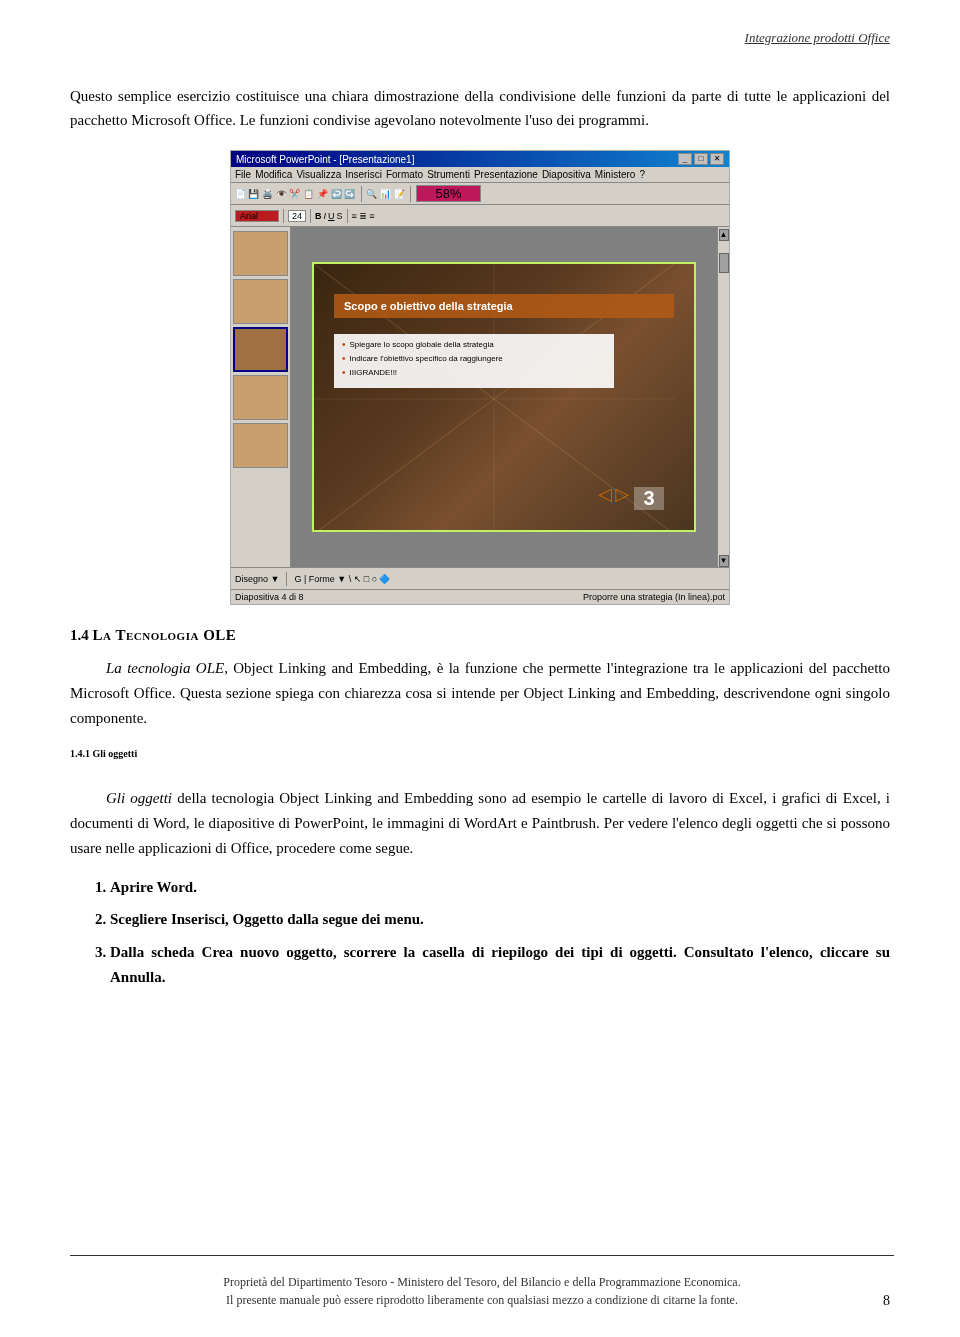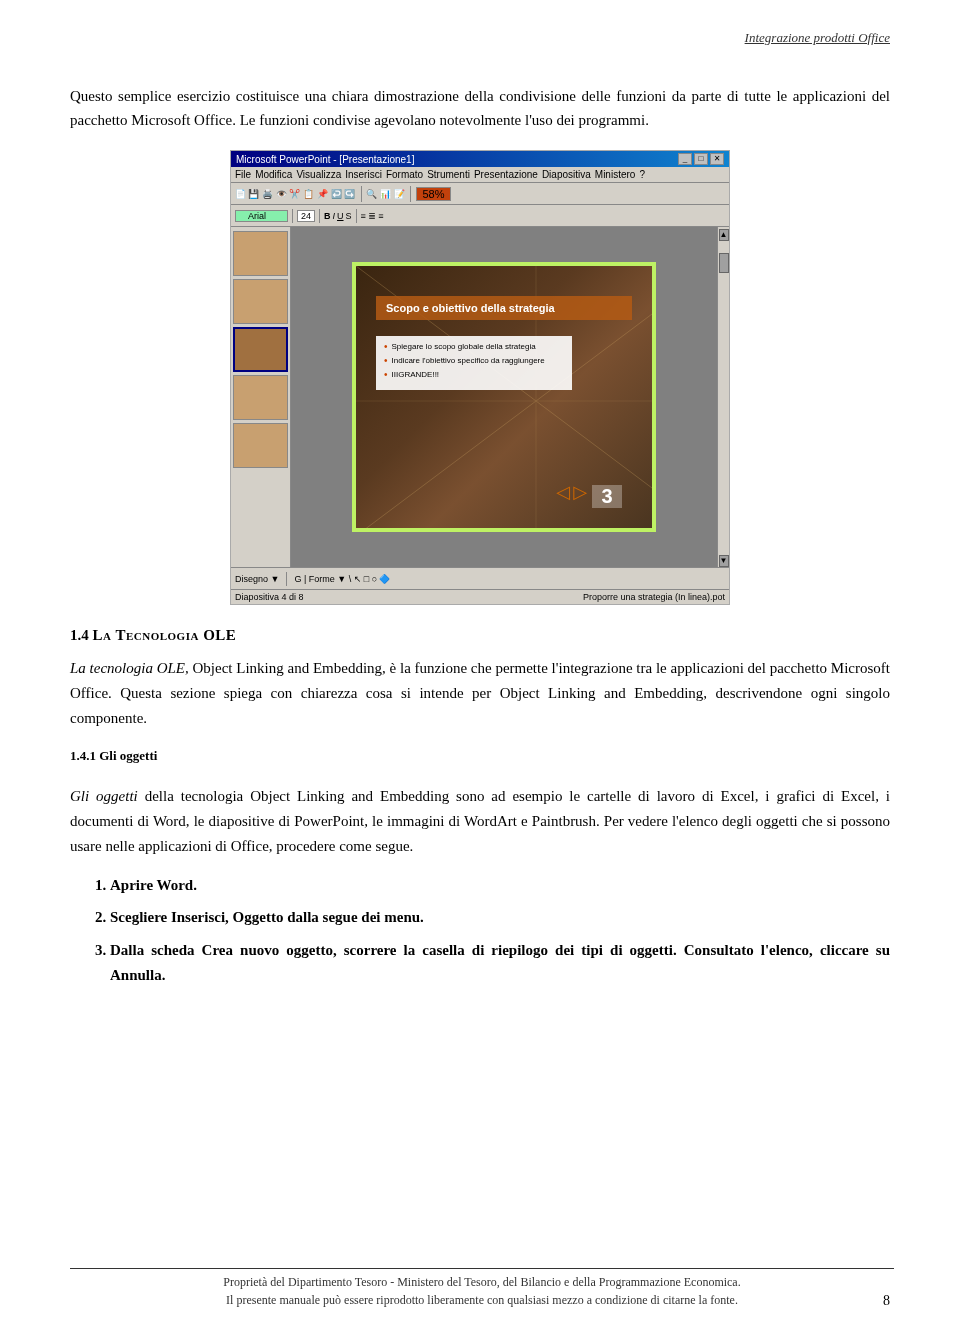--- a/index.html
+++ b/index.html
@@ -135,25 +135,25 @@
     .slide-main {
       flex: 1;
       background: #808080;
       display: flex;
       align-items: center;
       justify-content: center;
       position: relative;
     }
 
     .slide-canvas {
-      width: 304px;
+      width: 384px;
       height: 270px;
       background: #4a3520;
       position: relative;
-      border: 4px solid #bef264;
+      border: 2px solid #bef264;
       overflow: hidden;
     }
 
     
     .slide-bg {
       width: 100%;
       height: 100%;
       background: linear-gradient(135deg, #3a2510 0%, #5a3a20 40%, #7a5030 60%, #4a3520 100%);
       position: absolute;
       top: 0; left: 0;
@@ -270,35 +270,36 @@
     .section-heading .section-num {
       font-weight: bold;
     }
 
     .section-heading .heading-label {
       font-variant: small-caps;
       letter-spacing: 0.5px;
     }
 
     .subsection-heading {
-      font-size: 13px;
+      font-size: 10px;
       font-weight: bold;
-      margin-bottom: 20px;
+      margin-bottom: 27px;
       margin-top: 18px;
     }
 
     .body-text {
       font-size: 15px;
       line-height: 1.65;
       text-align: justify;
       margin-bottom: 14px;
     }
 
     .body-text em {
       font-style: italic;
+      margin-left: 36px;
     }
 
     .numbered-list {
       margin-left: 40px;
       margin-bottom: 14px;
       font-weight: bold;
     }
 
     .numbered-list li {
       font-size: 15px;
@@ -307,41 +308,41 @@
       margin-bottom: 8px;
     }
 
     
     .page-footer {
       position: absolute;
       bottom: 28px;
       left: 70px;
       right: 66px;
       border-top: 1px solid #333;
-      padding-top: 4px;
+      padding-top: 17px;
       text-align: center;
       font-size: 12px;
       color: #333;
       line-height: 1.5;
     }
 
     .page-number {
       position: absolute;
       bottom: 28px;
       right: 70px;
       font-size: 14px;
       color: #000;
     }
 
     .font-selector {
-      background: #86efac;
+      background: #b91c1c;
       border: 1px solid #888;
       font-size: 9px;
-      padding: 0 12px;
-      width: 53px;
+      padding: 0 4px;
+      width: 44px;
     }
   </style>
 </head>
 <body>
 
 <div class="page">
 
   <div class="page-header">
     <span>Integrazione prodotti Office</span>
   </div>
@@ -374,21 +375,21 @@
       <span>?</span>
     </div>
 
     <div class="screenshot-toolbar">
       <span style="font-size:9px; color:#333;">
         📄 💾 🖨️ 👁️ ✂️ 📋 📌 ↩️ ↪️
       </span>
       <div class="toolbar-sep"></div>
       <span style="font-size:9px;">🔍 📊 📝</span>
       <div class="toolbar-sep"></div>
-      <span style="font-size:11px; background:#c2410c; border:1px solid #888; padding: 0 5px;">58%</span>
+      <span style="font-size:13px; background:#be185d; border:1px solid #888; padding: 0 18px;">58%</span>
     </div>
 
     <div class="screenshot-toolbar">
       <span class="font-selector">Arial</span>
       <span style="width:1px;height:14px;background:#888;margin:0 2px;"></span>
       <span style="background:white;border:1px solid #888;padding:0 3px;font-size:9px;">24</span>
       <span style="width:1px;height:14px;background:#888;margin:0 2px;"></span>
       <span style="font-weight:bold;font-size:9px;">B</span>
       <span style="font-style:italic;font-size:9px;">I</span>
       <span style="text-decoration:underline;font-size:9px;">U</span>

